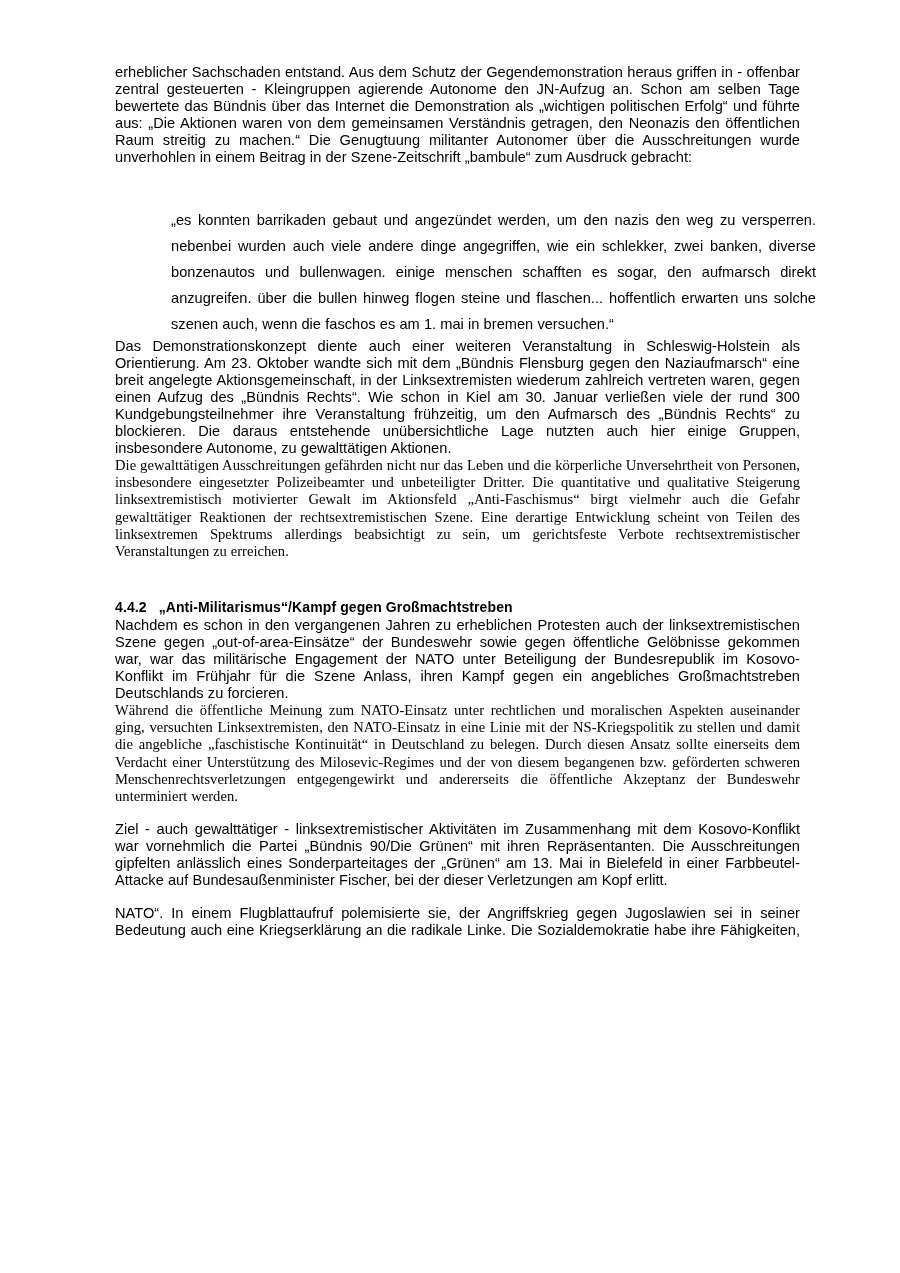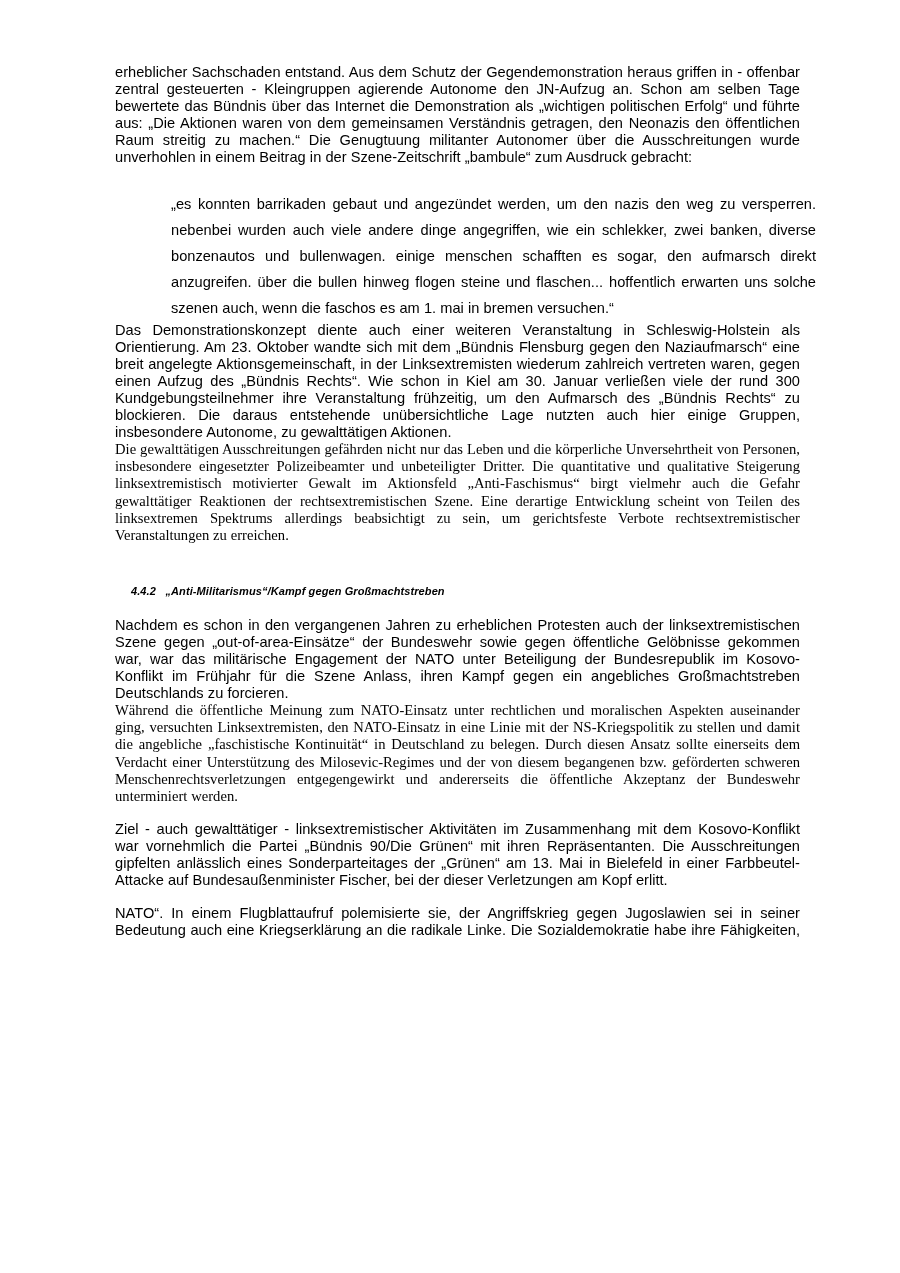--- a/index.html
+++ b/index.html
@@ -45,38 +45,37 @@
     word-spacing: 0.1px;
     hyphens: none;
     white-space: pre-wrap;
   }
   .para.gap-before   { margin-top: 0; font-family: Liberation Serif, serif; }
   .para.gap-before-lg{ }
   .para.tight        { margin-top: 16px; }
 
   
   .quote-block {
-    margin-top: 24px;
+    margin-top: 40px;
     margin-bottom: 0;
     padding-left: 16px;
     padding-right: 4px;
     width: 665px;
     box-sizing: border-box;
   }
   .quote-block .para {
     line-height: 26.2px;
     font-size: 14.6px;
   }
 
   
   .heading {
-    margin: 16px;
-    font-size: 11px;
+    margin: 0;
+    font-size: 14px;
     font-weight: bold;
-    font-style: italic;
     line-height: 19px;
     letter-spacing: 0.1px;
     white-space: pre;
   }
   .heading-wrap { margin-top: 38px; margin-bottom: 0; }
 
   .num { display: inline; }
 
   
   .page-number {

